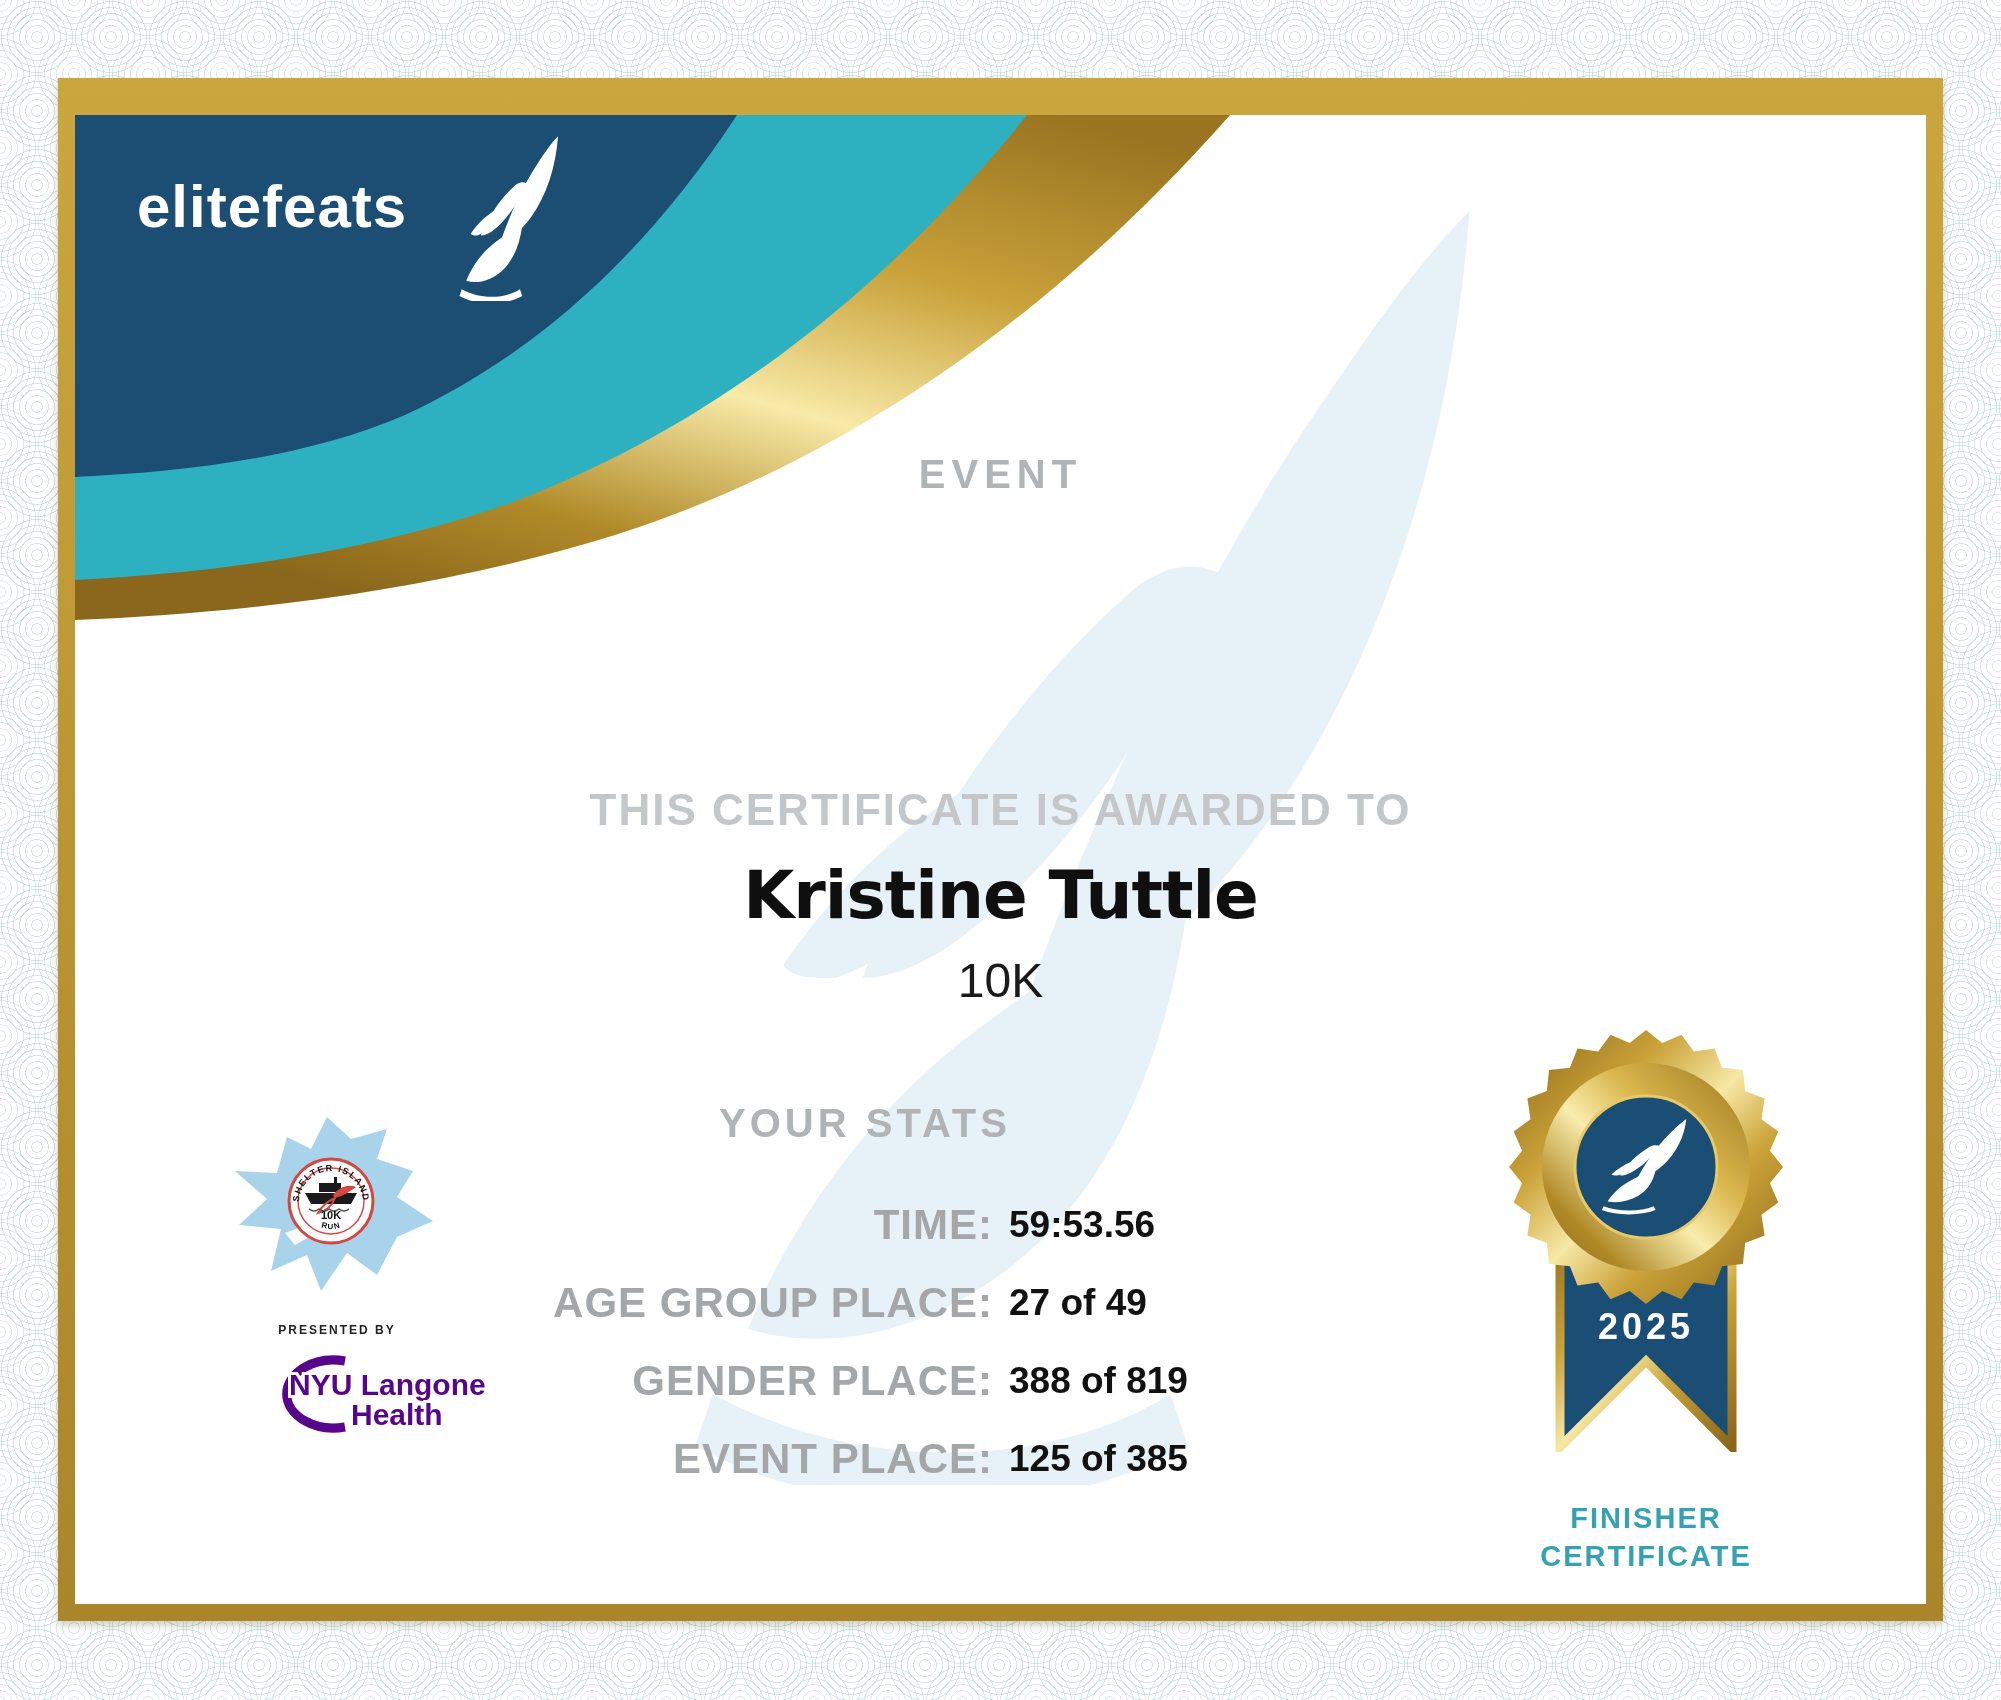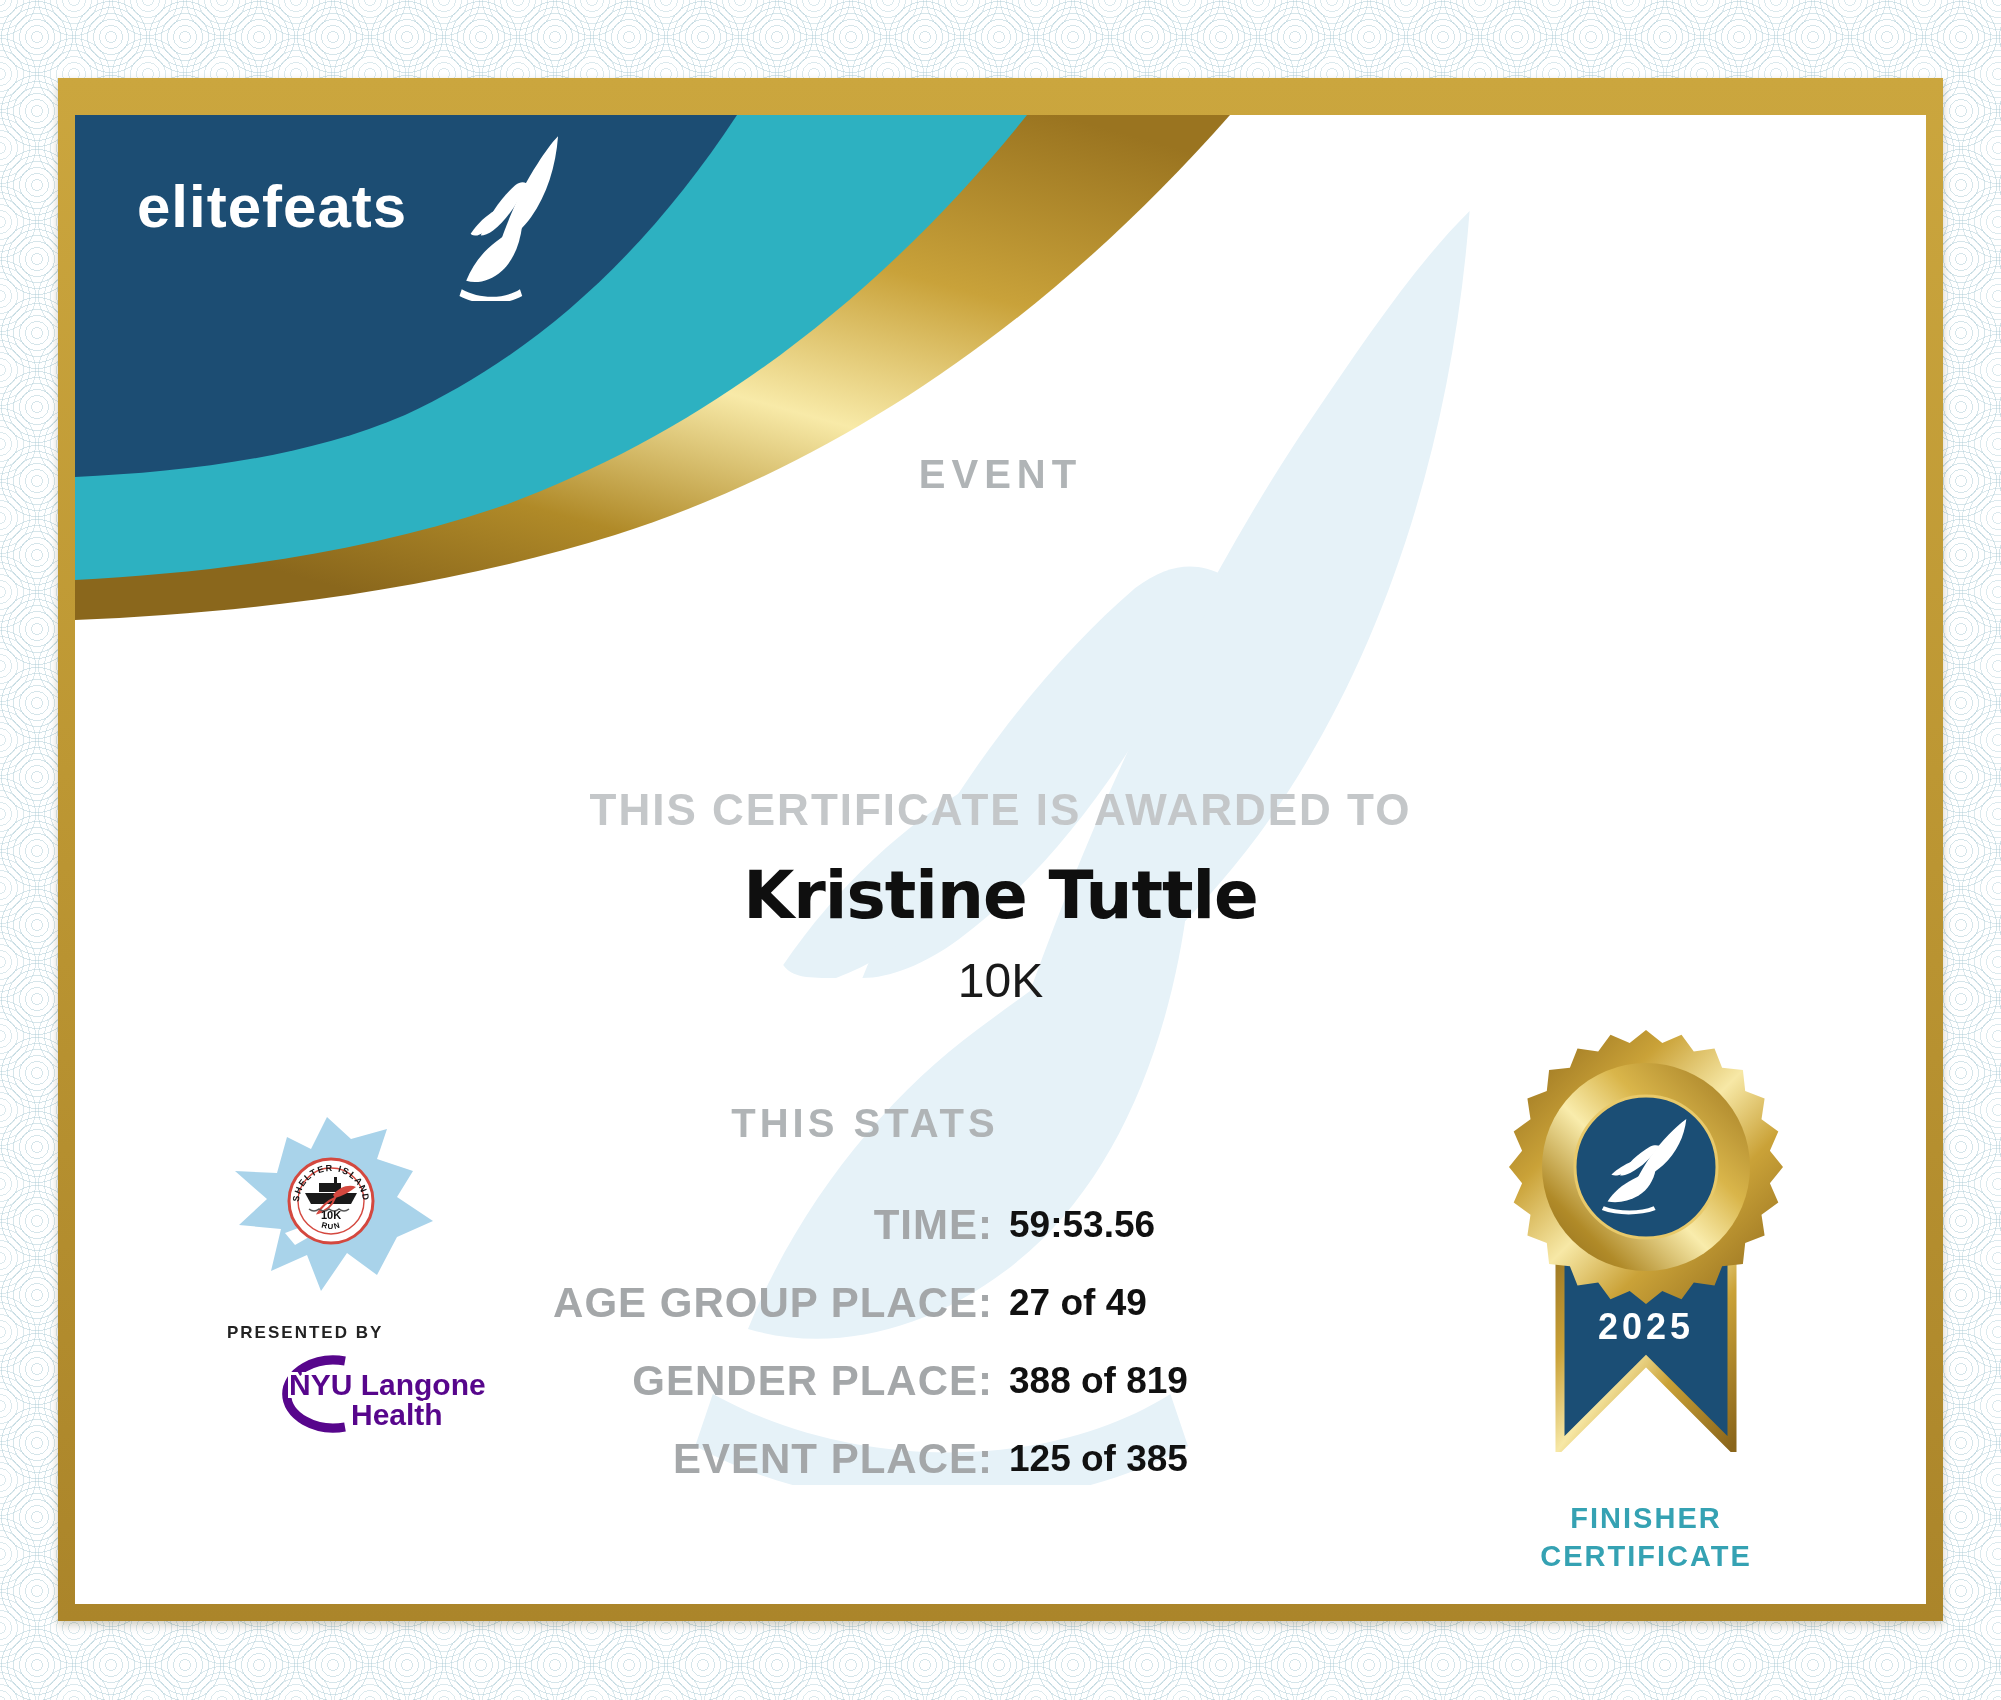--- a/index.html
+++ b/index.html
@@ -59,22 +59,22 @@
   .stats-heading{left:0;width:1580px;top:986px;text-align:center;font-size:40px;font-weight:bold;color:#b0b4b6;letter-spacing:4px}
   .stats{left:300px;top:1071px;display:grid;grid-template-columns:618px 460px;column-gap:16px}
   .stats .srow{display:contents}
   .stats .slabel{height:78px;display:flex;align-items:center;justify-content:flex-end;
     font-size:42px;font-weight:bold;color:#a4a7a9;letter-spacing:1px}
   .stats .svalue{height:78px;display:flex;align-items:center;justify-content:flex-start;
     font-size:37px;font-weight:bold;color:#111}
 
   .sponsor-map{left:150px;top:998px}
   .race-seal{left:212px;top:1042px}
-  .presented-by{left:152px;top:1208px;width:220px;text-align:left;
-    font-size:17px;font-weight:bold;color:#222;letter-spacing:2px}
+  .presented-by{left:152px;top:1208px;width:220px;text-align:center;
+    font-size:12px;font-weight:bold;color:#222;letter-spacing:2px}
   .nyu-logo{left:170px;top:1238px}
 
   .badge{left:1406px;top:887px}
   .finisher-caption{left:1406px;top:1384px;width:330px;text-align:center;
     font-size:29px;font-weight:bold;color:#35a2b3;letter-spacing:2px;line-height:38px}
 </style>
 </head>
 <body>
 
 <svg width="0" height="0" style="position:absolute" aria-hidden="true">
@@ -129,21 +129,21 @@
         <use href="#wingfoot" fill="#ffffff"></use>
       </svg>
     </div>
 
     <div class="abs centered event-label">EVENT</div>
 
     <div class="abs centered award-intro">THIS CERTIFICATE IS AWARDED TO</div>
     <div class="abs centered recipient">Kristine Tuttle</div>
     <div class="abs centered division">10K</div>
 
-    <div class="abs stats-heading">THIS STATS</div>
+    <div class="abs stats-heading">YOUR STATS</div>
     <div class="abs stats">
       <div class="srow">
         <div class="slabel">TIME:</div>
         <div class="svalue">59:53.56</div>
       </div>
       <div class="srow">
         <div class="slabel">AGE GROUP PLACE:</div>
         <div class="svalue">27 of 49</div>
       </div>
       <div class="srow">

